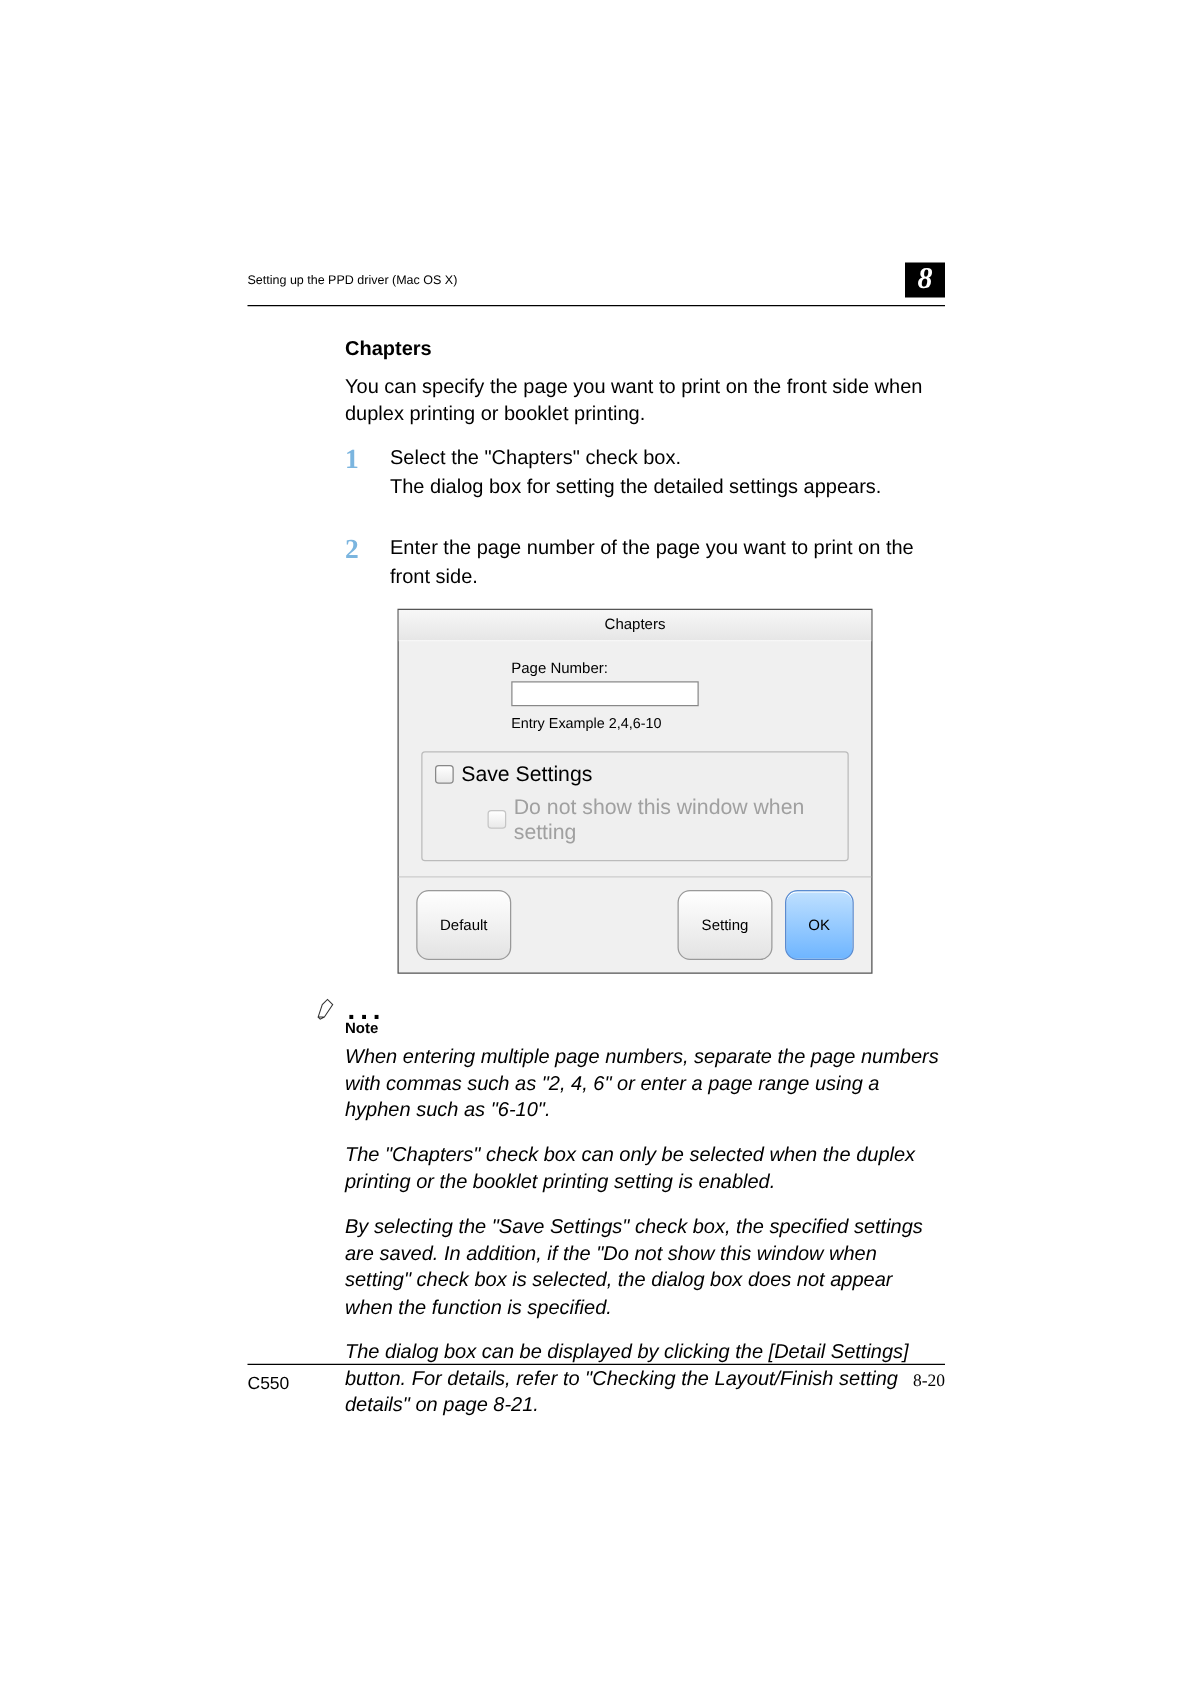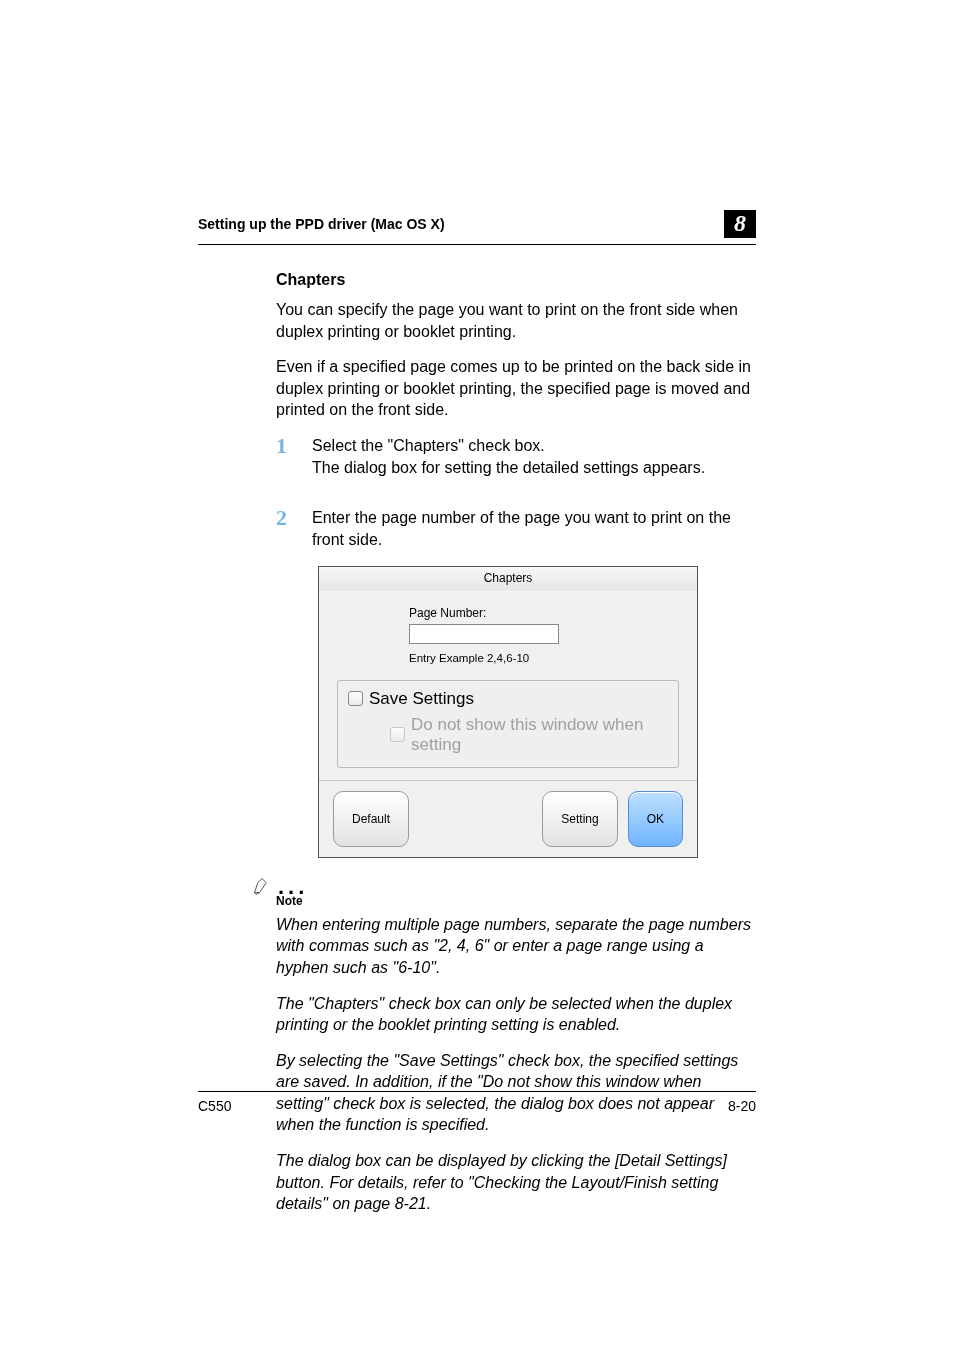--- a/index.html
+++ b/index.html
@@ -20,22 +20,21 @@
   }
 
   
   .header-row {
     display: flex;
     align-items: center;
     border-bottom: 1px solid #000;
     padding-bottom: 6px;
   }
   .header-text {
-    font-size: 14px;
-    font-weight: bold;
+    font-size: 10px;
   }
   .chapter-badge {
     margin-left: auto;
     background: #000;
     color: #fff;
     font-family: "Times New Roman", Times, serif;
     font-weight: bold;
     font-style: italic;
     font-size: 24px;
     padding: 0 10px 2px 10px;
@@ -202,38 +201,37 @@
   .footer-row {
     position: absolute;
     left: 198px; right: 198px;
     bottom: 236px;
   }
   .footer-row .footer-line { border-top: 1px solid #000; margin-bottom: 6px; }
   .footer-row .row {
     display: flex;
     font-size: 14px;
   }
-  .footer-row .row .right { margin-left: auto; }
+  .footer-row .row .right { margin-left: auto; font-family: Liberation Serif, serif; }
 </style>
 </head>
 <body>
 
 <div class="page">
 
   <div class="header-row">
     <span class="header-text">Setting up the PPD driver (Mac OS X)</span>
     <span class="chapter-badge">8</span>
   </div>
 
   <div class="content">
 
     <h3 class="section-title">Chapters</h3>
 
     <p class="body-para">You can specify the page you want to print on the front side when duplex printing or booklet printing.</p>
-    <p class="body-para">Even if a specified page comes up to be printed on the back side in duplex printing or booklet printing, the specified page is moved and printed on the front side.</p>
 
     <div class="step">
       <div class="step-number">1</div>
       <div class="step-body">
         <span>Select the "Chapters" check box.</span>
         <p class="body-para step-sub">The dialog box for setting the detailed settings appears.</p>
       </div>
     </div>
 
     <div class="step">

